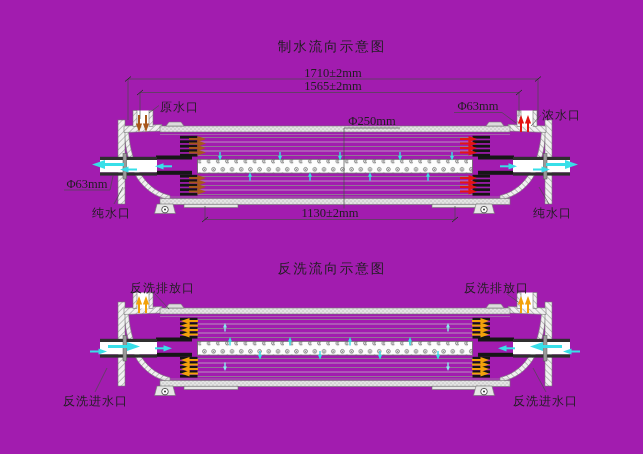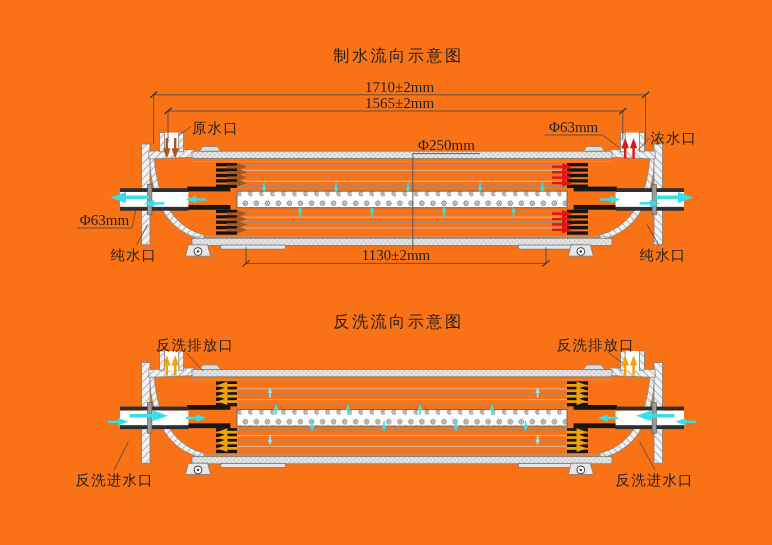--- a/index.html
+++ b/index.html
@@ -1,16 +1,16 @@
 <!DOCTYPE html>
 <html><head>
 <meta charset="utf-8">
 <style>
   html,body{margin:0;padding:0;background:#fff;}
-  .page{position:relative;width:643px;height:454px;background:#f97316;overflow:hidden;}
+  .page{position:relative;width:643px;height:454px;background:#a21caf;overflow:hidden;}
   svg{position:absolute;left:0;top:0;}
   text{font-family:"Liberation Serif","DejaVu Serif",serif;fill:#1f1f1f;}
   .t-title{font-size:13.5px;letter-spacing:2px;}
   .t-dim{font-size:12.5px;}
   .t-label{font-size:12px;letter-spacing:1px;}
   .ln{stroke:#4a4a4a;stroke-width:0.7;fill:none;}
   .tick{stroke:#2f2f2f;stroke-width:1;}
   .thin{stroke:#a8a8a8;stroke-width:0.5;}
   .mem1{stroke:#8e8e8e;stroke-width:0.8;}
   .mem2{stroke:#c6c6c6;stroke-width:0.7;}

